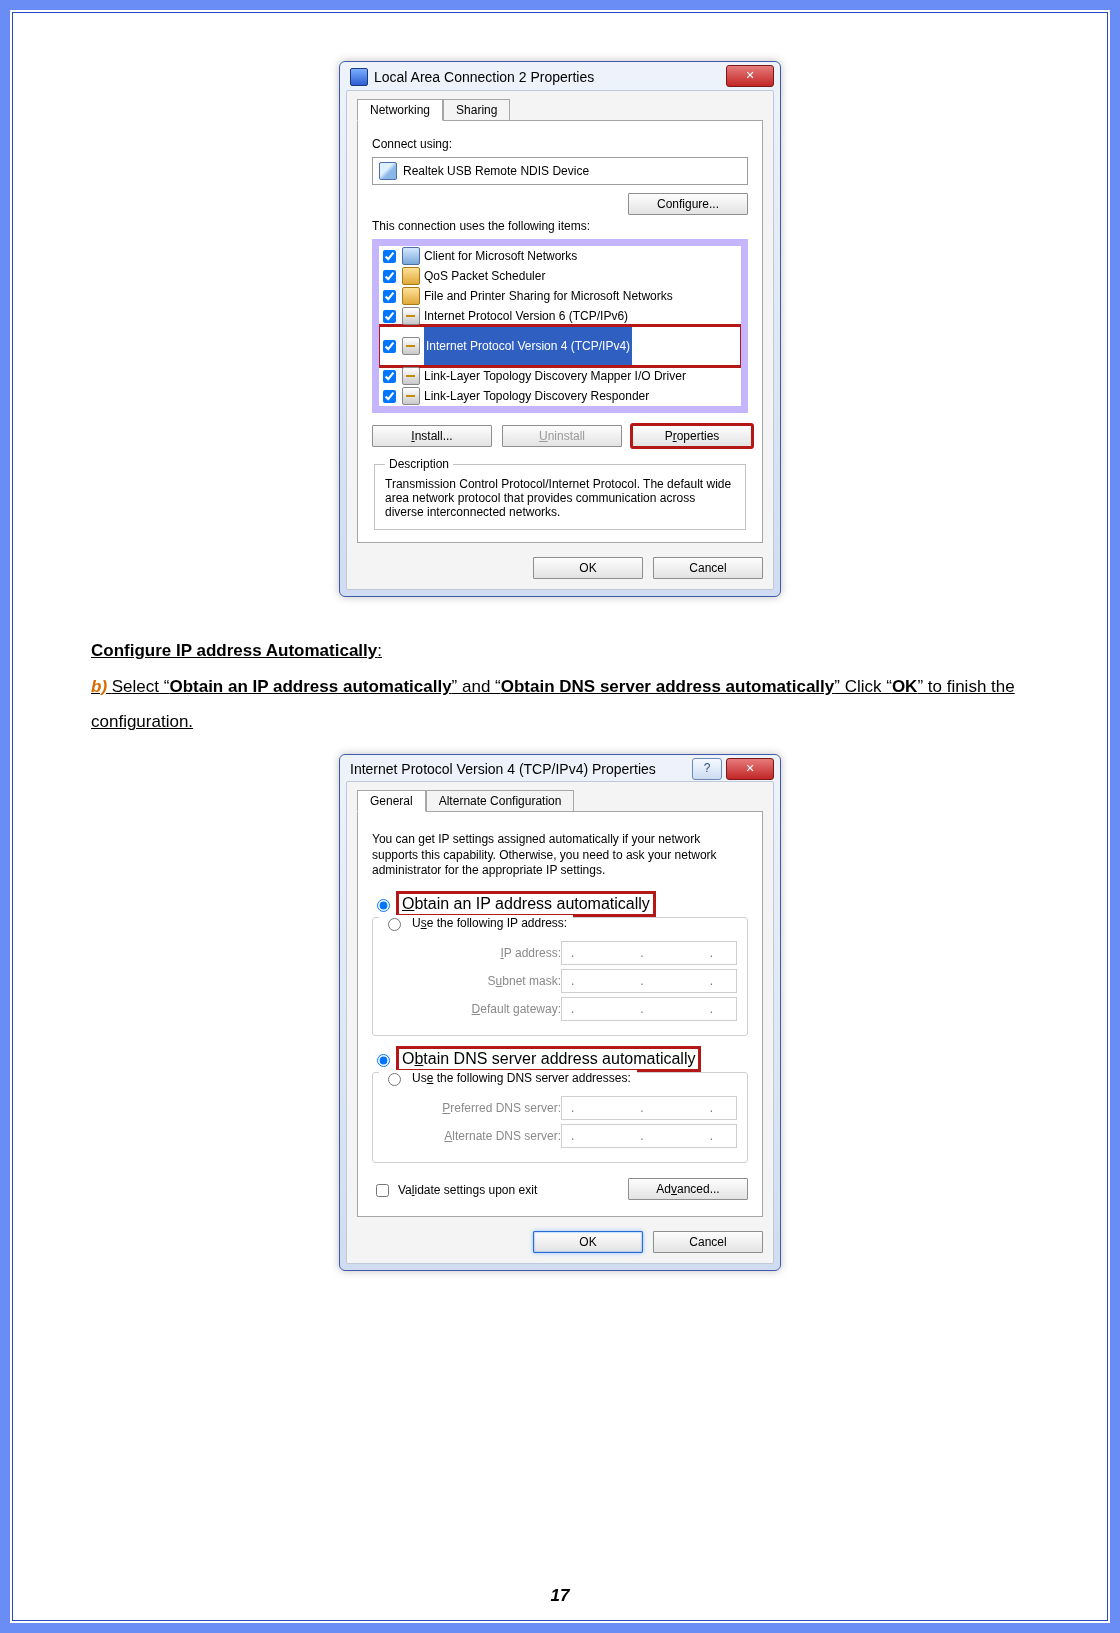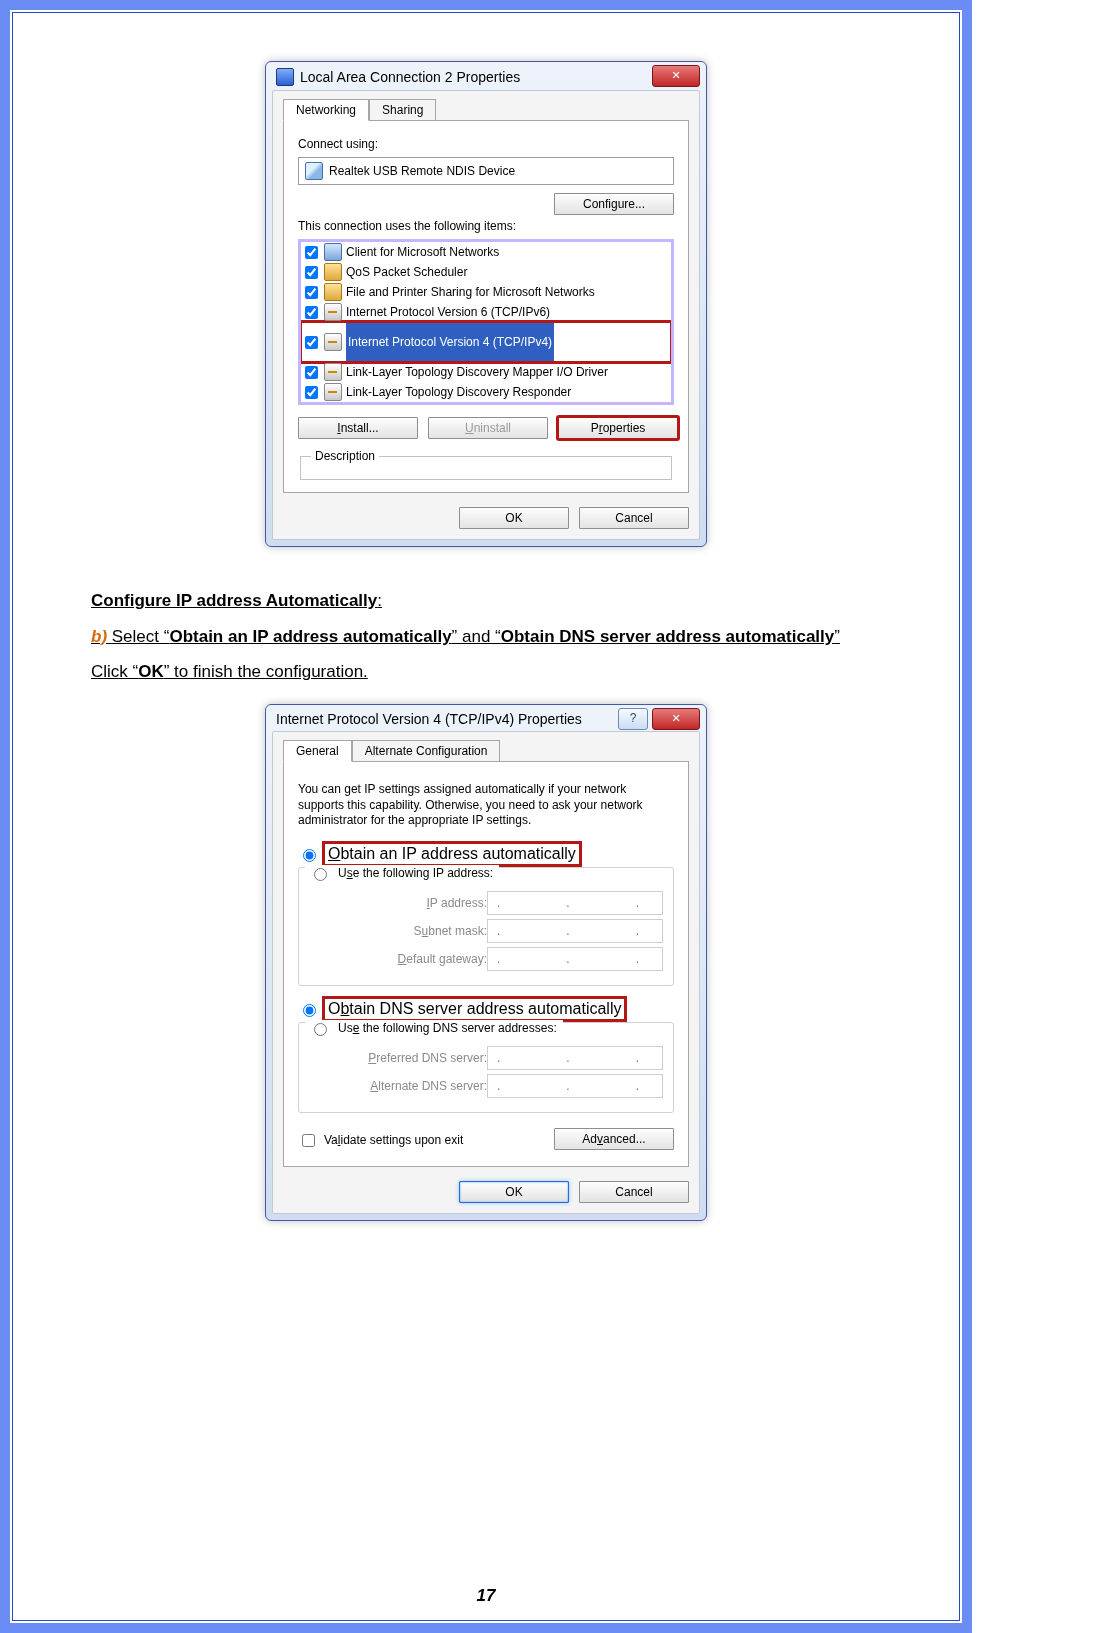--- a/index.html
+++ b/index.html
@@ -5,21 +5,21 @@
   html, body {
     margin: 0;
     padding: 0;
     font-family: "Segoe UI", Tahoma, Arial, sans-serif;
     background: #fff;
   }
   .outer-border {
     border: 10px solid #6a8df5;
     padding: 2px;
     box-sizing: border-box;
-    width: 972px;
+    width: 1120px;
     min-height: 1633px;
     position: relative;
   }
   .inner-border {
     border: 1px solid #2948c4;
     min-height: 1609px;
     padding: 48px 78px 30px;
     box-sizing: border-box;
     position: relative;
   }
@@ -137,21 +137,21 @@
   .w7-button.default {
     border: 1px solid #2a6bd4;
     box-shadow: 0 0 2px #4e9aff inset, 0 0 4px #91c3ff;
   }
   .w7-button.disabled {
     color: #9a9a9a;
   }
 
   
   .items-box {
-    border: 3px solid #c4b5fd;
+    border: 7px solid #c4b5fd;
     background: #fff;
     height: 160px;
     overflow: hidden;
     font-size: 12px;
   }
   .item-row {
     display: flex;
     align-items: center;
     padding: 1px 4px;
     gap: 4px;
@@ -298,20 +298,21 @@
           </div>
 
           <div style="display:flex;gap:10px;justify-content:space-between;margin:12px 0 10px;">
             <span class="w7-button" style="flex:1"><u class="mn">I</u>nstall...</span>
             <span class="w7-button disabled" style="flex:1"><u class="mn">U</u>ninstall</span>
             <span class="w7-button red-highlight" style="flex:1">P<u class="mn">r</u>operties</span>
           </div>
 
           <fieldset class="desc">
             <legend>Description</legend>
+            <div>Transmission Control Protocol/Internet Protocol. The default wide area network protocol that provides communication across diverse interconnected networks.</div>
           </fieldset>
         </div>
 
         <div class="button-row">
           <span class="w7-button">OK</span>
           <span class="w7-button">Cancel</span>
         </div>
       </div>
     </div>
 

